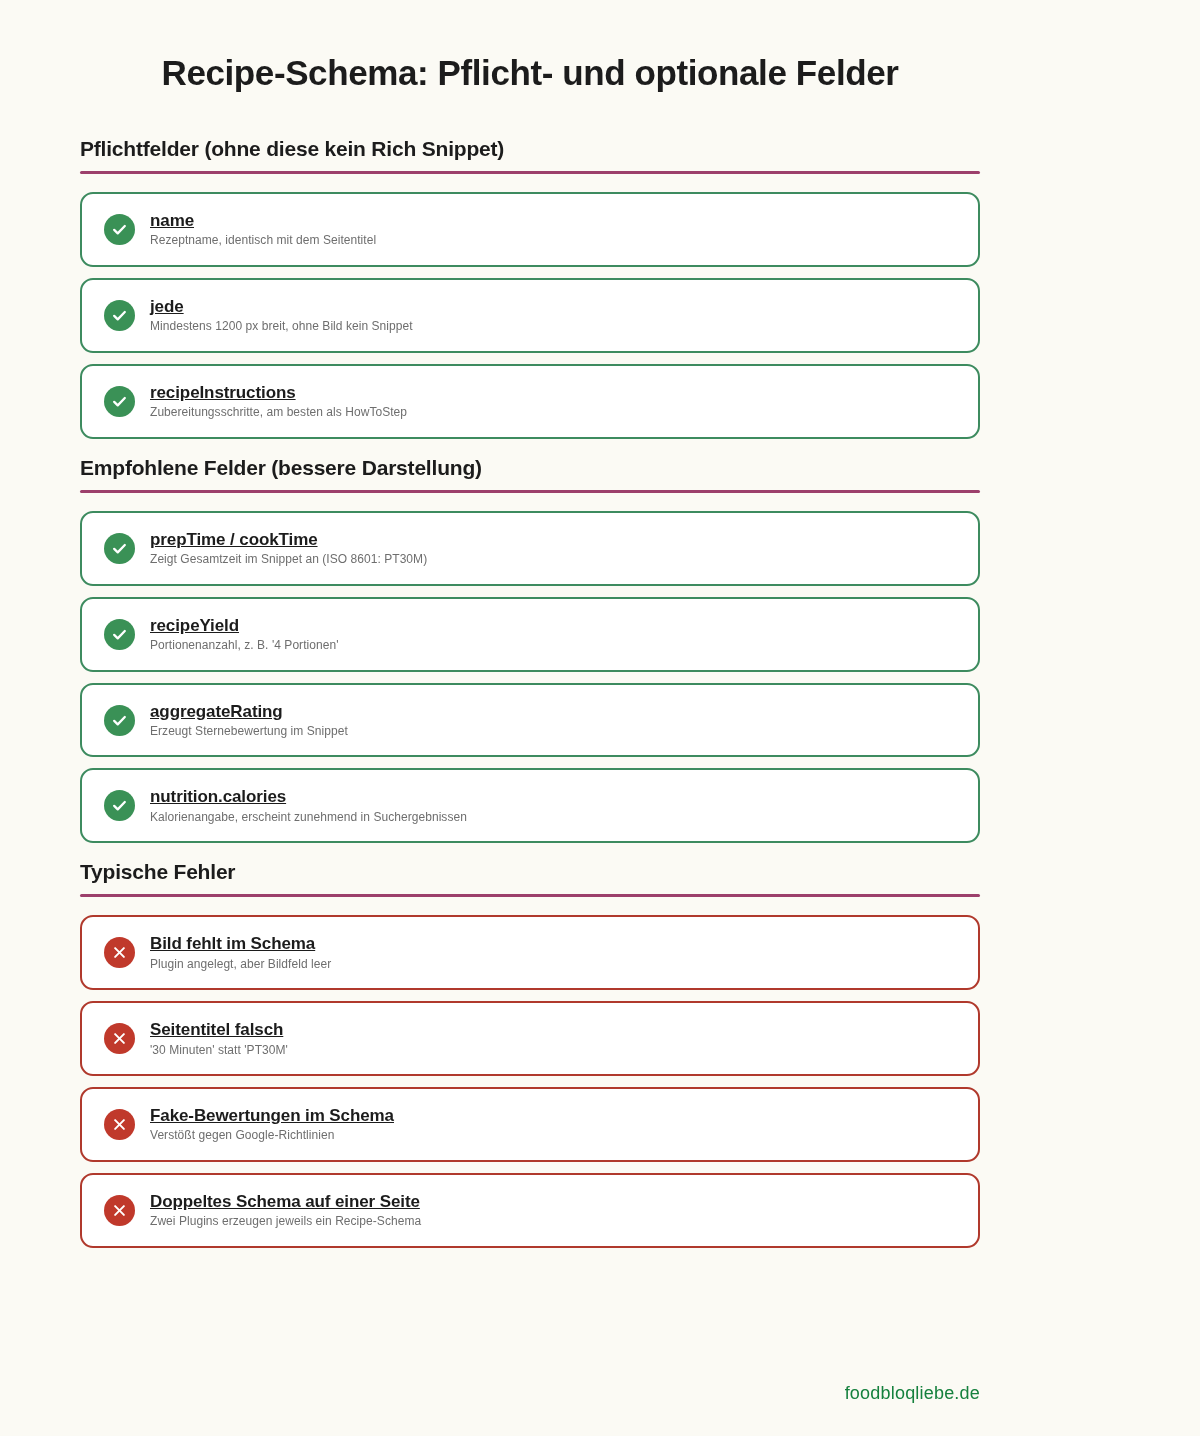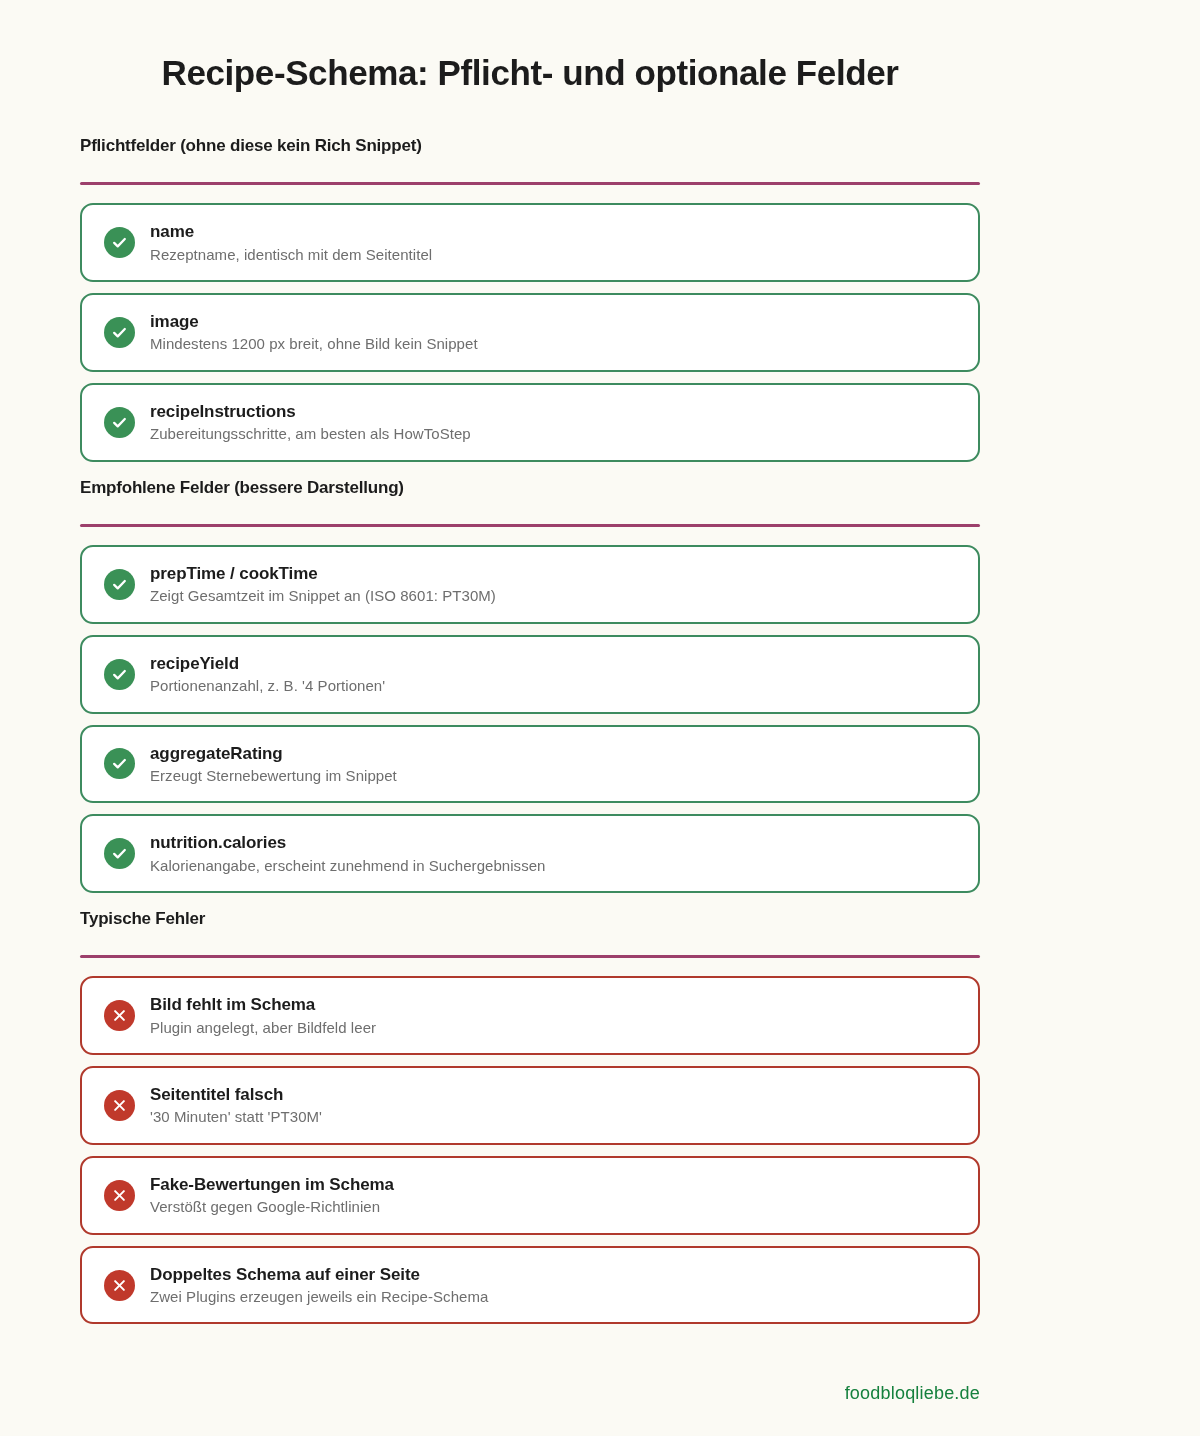--- a/index.html
+++ b/index.html
@@ -36,26 +36,26 @@
     line-height: 1.2;
   }
 
   
   .section {
     margin-top: 16px;
   }
   .section.first { margin-top: 42px; }
 
   .section-header {
-    font-size: 17px;
+    font-size: 21px;
     font-weight: bold;
     color: #1c1c1c;
     letter-spacing: -0.2px;
     line-height: 1.2;
-    padding-bottom: 26px;
+    padding-bottom: 10px;
   }
 
   .section-rule {
     height: 3px;
     width: 100%;
     background: #9c3f6b;
     border-radius: 2px;
     margin-bottom: 18px;
   }
 
@@ -97,24 +97,25 @@
 
   
   .card-text { display: flex; flex-direction: column; gap: 2px; min-width: 0; }
 
   .card-title {
     font-size: 17px;
     font-weight: bold;
     color: #1c1c1c;
     letter-spacing: -0.1px;
     line-height: 1.25;
+    text-decoration: underline;
   }
 
   .card-desc {
-    font-size: 15px;
+    font-size: 12px;
     font-weight: normal;
     color: #6e6e6e;
     line-height: 1.3;
     letter-spacing: 0.05px;
   }
 
   
   .footer-brand {
     position: absolute;
     right: 80px;
@@ -147,21 +148,21 @@
               <div class="card-desc">Rezeptname, identisch mit dem Seitentitel</div>
             </div>
           </div>
           <div class="card">
             <span class="status-icon">
               <svg width="17" height="17" viewBox="0 0 24 24" fill="none" stroke="#ffffff" stroke-width="3.2" stroke-linecap="round" stroke-linejoin="round">
                 <polyline points="4.5,12.5 9.5,17.5 19.5,7"></polyline>
               </svg>
             </span>
             <div class="card-text">
-              <div class="card-title">image</div>
+              <div class="card-title">jede</div>
               <div class="card-desc">Mindestens 1200 px breit, ohne Bild kein Snippet</div>
             </div>
           </div>
           <div class="card">
             <span class="status-icon">
               <svg width="17" height="17" viewBox="0 0 24 24" fill="none" stroke="#ffffff" stroke-width="3.2" stroke-linecap="round" stroke-linejoin="round">
                 <polyline points="4.5,12.5 9.5,17.5 19.5,7"></polyline>
               </svg>
             </span>
             <div class="card-text">

